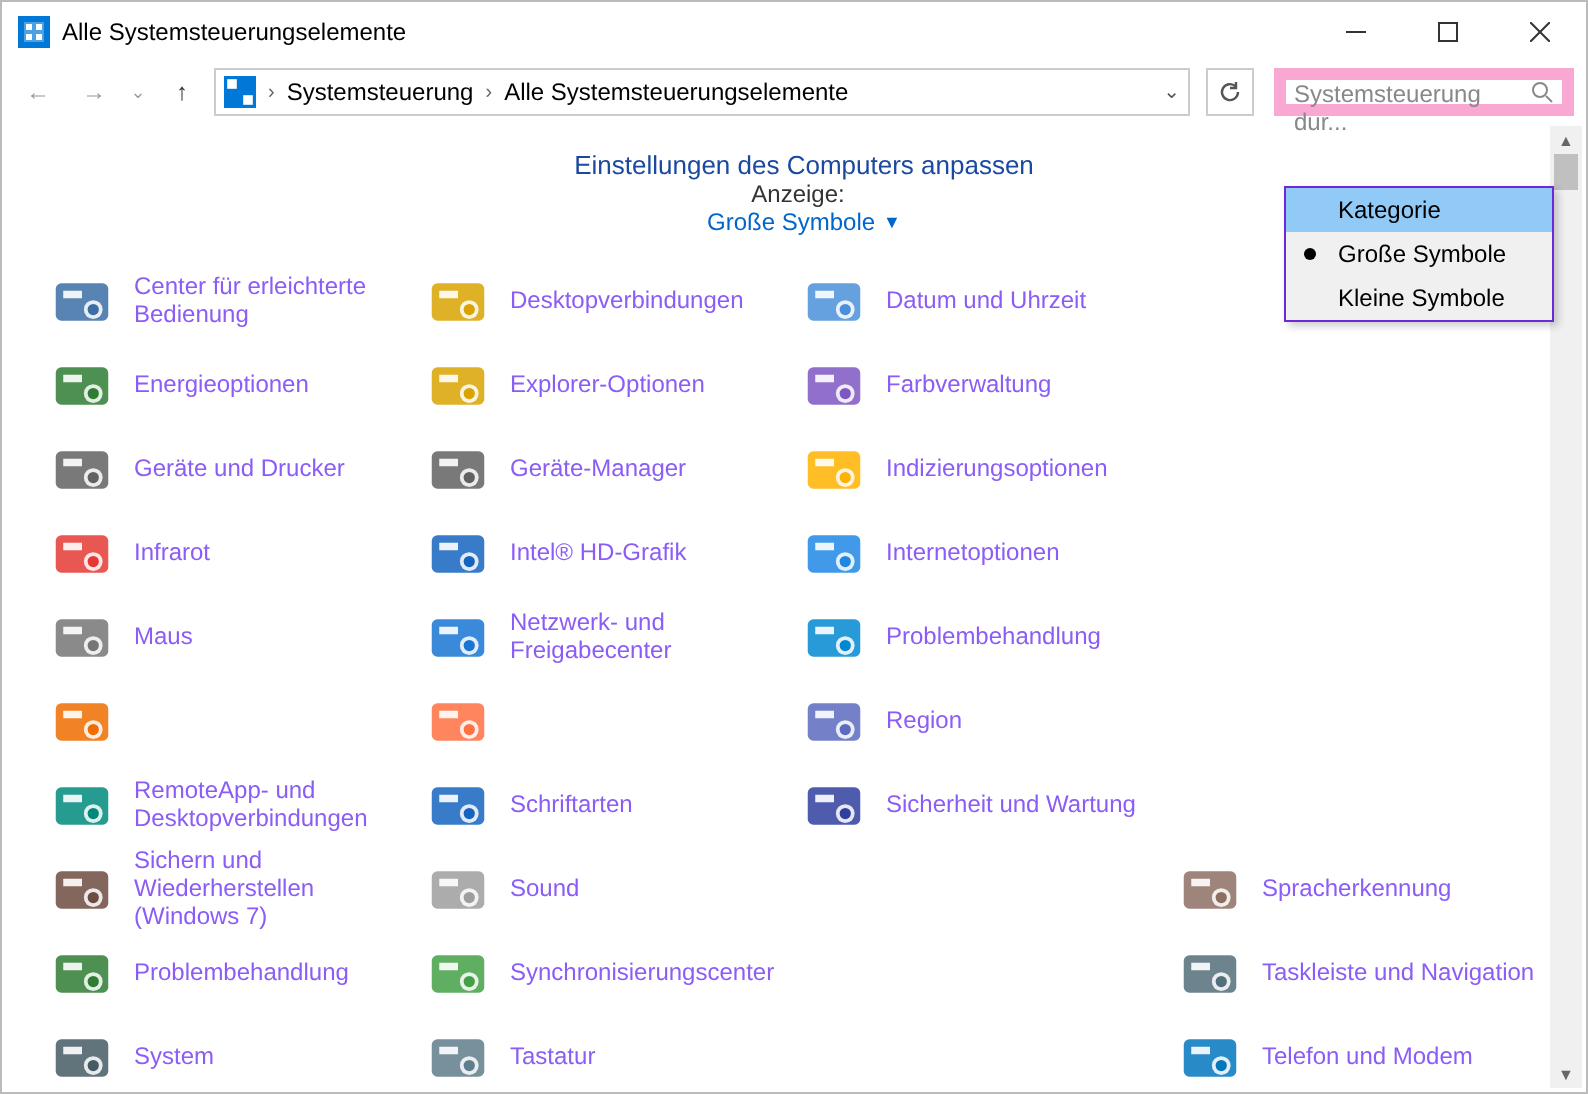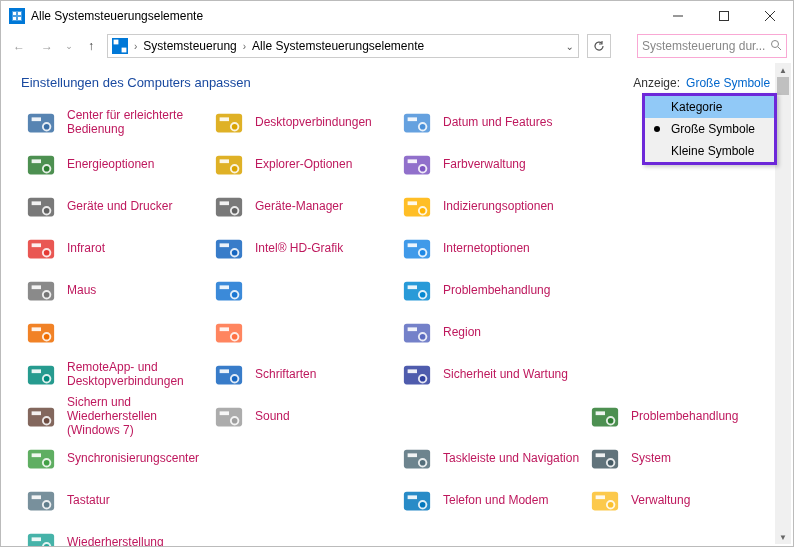--- a/index.html
+++ b/index.html
@@ -11,33 +11,33 @@
   .win-btn { width: 46px; height: 30px; display: flex; align-items: center; justify-content: center; font-size: 12px; color:#333;}
   .win-btn svg { width: 10px; height: 10px; }
   .navbar { height: 30px; display: flex; align-items: center; padding: 0 6px; gap: 4px; font-size: 12px; color:#555;}
   .nav-arrow { width: 24px; height:24px; display:flex;align-items:center;justify-content:center; color:#999;}
   .nav-arrow.enabled { color:#333; }
   .addr { flex:1; display:flex; align-items:center; gap:6px; height:24px; border:1px solid #ccc; padding:0 4px; background:#fff;}
   .addr .crumb { color:#000; }
   .addr .sep { color:#666; font-size:10px;}
   .addr-icon{width:16px;height:16px;background:#0078d7;display:flex;align-items:center;justify-content:center;}
   .refresh { width:24px; height:24px; border:1px solid #ccc; display:flex;align-items:center;justify-content:center; margin-left:4px;}
-  .search { width:150px; height:24px; border:1px solid #f9a8d4; margin-left:22px; display:flex;align-items:center; padding:0 4px; color:#888; font-size:12px; justify-content:space-between;}
+  .search { width:150px; height:24px; border:6px solid #f9a8d4; margin-left:6px; display:flex;align-items:flex-start; padding:0 4px; color:#888; font-size:12px; justify-content:space-between;}
   .content { position:relative; padding: 14px 10px 0 20px; height: calc(100% - 60px); overflow:hidden;}
-  .heading-row { display:flex; align-items:center; margin-bottom:12px;}
+  .heading-row { display:flex; align-items:center; margin-bottom:12px;flex-direction:column;}
   .heading { color:#1a4aa0; font-size:13px; }
   .heading-row .spacer{flex:1;}
   .view-label{font-size:12px; color:#333; margin-right:6px;}
   .view-drop { color:#0066cc; font-size:12px; display:flex; align-items:center; gap:4px;}
   .grid { display:grid; grid-template-columns: repeat(4, 188px); gap: 0px 0px; }
   .item { display:flex; align-items:center; height:42px; padding:0 4px; gap:10px;}
   .item .ico { width:32px; height:32px; flex-shrink:0; display:flex;align-items:center;justify-content:center; }
-  .item .lbl { color:#be185d; font-size:12px; line-height:1.15; max-width:140px;}
+  .item .lbl { color:#8b5cf6; font-size:12px; line-height:1.15; max-width:140px;}
   .item .lbl.two{display:flex;flex-direction:column;}
-  .dropdown { position:absolute; top:32px; right:16px; width:135px; background:#f0f0f0; border:3px solid #6d28d9; box-shadow:2px 2px 4px rgba(0,0,0,0.2); font-size:12px; z-index:10;}
+  .dropdown { position:absolute; top:32px; right:16px; width:135px; background:#f0f0f0; border:1px solid #6d28d9; box-shadow:2px 2px 4px rgba(0,0,0,0.2); font-size:12px; z-index:10;}
   .dropdown .opt { padding:4px 8px 4px 26px; position:relative; }
   .dropdown .opt.sel { background:#91c9f7; }
   .dropdown .opt .dot{position:absolute;left:8px;top:50%;transform:translate(-50%,-50%);left:12px;width:6px;height:6px;border-radius:50%;background:#000;}
   .scrollbar{position:absolute;right:2px;top:62px;bottom:2px;width:16px;background:#f0f0f0;}
   .scroll-thumb{position:absolute;left:2px;right:2px;top:14px;height:18px;background:#c0c0c0;}
   .scroll-arrow{position:absolute;left:0;right:0;height:14px;display:flex;align-items:center;justify-content:center;color:#666;font-size:8px;}
   .sa-top{top:0;} .sa-bot{bottom:0;}
   .addr-drop{margin-left:auto;color:#555;font-size:10px;display:flex;align-items:center;}
 </style>
 </head>
@@ -149,21 +149,21 @@
       </div>
       <div class="item">
         <div class="ico">
           <svg width="30" height="30" viewBox="0 0 32 32">
     <rect x="2" y="6" width="28" height="20" rx="3" fill="#4a90d9" opacity="0.85"></rect>
     <rect x="6" y="10" width="10" height="4" fill="#fff" opacity="0.9"></rect>
     <circle cx="22" cy="20" r="5" fill="#fff" opacity="0.85"></circle>
     <circle cx="22" cy="20" r="3" fill="#4a90d9"></circle>
   </svg>
         </div>
-  <div class="lbl">Datum und Features</div>
+  <div class="lbl">Datum und Uhrzeit</div>
       </div>
       <div class="item" style="visibility: hidden;"></div>
       <div class="item">
         <div class="ico">
           <svg width="30" height="30" viewBox="0 0 32 32">
     <rect x="2" y="6" width="28" height="20" rx="3" fill="#2e7d32" opacity="0.85"></rect>
     <rect x="6" y="10" width="10" height="4" fill="#fff" opacity="0.9"></rect>
     <circle cx="22" cy="20" r="5" fill="#fff" opacity="0.85"></circle>
     <circle cx="22" cy="20" r="3" fill="#2e7d32"></circle>
   </svg>
@@ -274,20 +274,21 @@
       </div>
       <div class="item">
         <div class="ico">
           <svg width="30" height="30" viewBox="0 0 32 32">
     <rect x="2" y="6" width="28" height="20" rx="3" fill="#1976d2" opacity="0.85"></rect>
     <rect x="6" y="10" width="10" height="4" fill="#fff" opacity="0.9"></rect>
     <circle cx="22" cy="20" r="5" fill="#fff" opacity="0.85"></circle>
     <circle cx="22" cy="20" r="3" fill="#1976d2"></circle>
   </svg>
         </div>
+  <div class="lbl two">Netzwerk- und Freigabecenter</div>
       </div>
       <div class="item">
         <div class="ico">
           <svg width="30" height="30" viewBox="0 0 32 32">
     <rect x="2" y="6" width="28" height="20" rx="3" fill="#0288d1" opacity="0.85"></rect>
     <rect x="6" y="10" width="10" height="4" fill="#fff" opacity="0.9"></rect>
     <circle cx="22" cy="20" r="5" fill="#fff" opacity="0.85"></circle>
     <circle cx="22" cy="20" r="3" fill="#0288d1"></circle>
   </svg>
         </div>
@@ -376,20 +377,31 @@
           <svg width="30" height="30" viewBox="0 0 32 32">
     <rect x="2" y="6" width="28" height="20" rx="3" fill="#9e9e9e" opacity="0.85"></rect>
     <rect x="6" y="10" width="10" height="4" fill="#fff" opacity="0.9"></rect>
     <circle cx="22" cy="20" r="5" fill="#fff" opacity="0.85"></circle>
     <circle cx="22" cy="20" r="3" fill="#9e9e9e"></circle>
   </svg>
         </div>
   <div class="lbl">Sound</div>
       </div>
       <div class="item" style="visibility: hidden;"></div>
+      <div class="item">
+        <div class="ico">
+          <svg width="30" height="30" viewBox="0 0 32 32">
+    <rect x="2" y="6" width="28" height="20" rx="3" fill="#8d6e63" opacity="0.85"></rect>
+    <rect x="6" y="10" width="10" height="4" fill="#fff" opacity="0.9"></rect>
+    <circle cx="22" cy="20" r="5" fill="#fff" opacity="0.85"></circle>
+    <circle cx="22" cy="20" r="3" fill="#8d6e63"></circle>
+  </svg>
+        </div>
+  <div class="lbl">Spracherkennung</div>
+      </div>
       <div class="item">
         <div class="ico">
           <svg width="30" height="30" viewBox="0 0 32 32">
     <rect x="2" y="6" width="28" height="20" rx="3" fill="#2e7d32" opacity="0.85"></rect>
     <rect x="6" y="10" width="10" height="4" fill="#fff" opacity="0.9"></rect>
     <circle cx="22" cy="20" r="5" fill="#fff" opacity="0.85"></circle>
     <circle cx="22" cy="20" r="3" fill="#2e7d32"></circle>
   </svg>
         </div>
   <div class="lbl">Problembehandlung</div>

